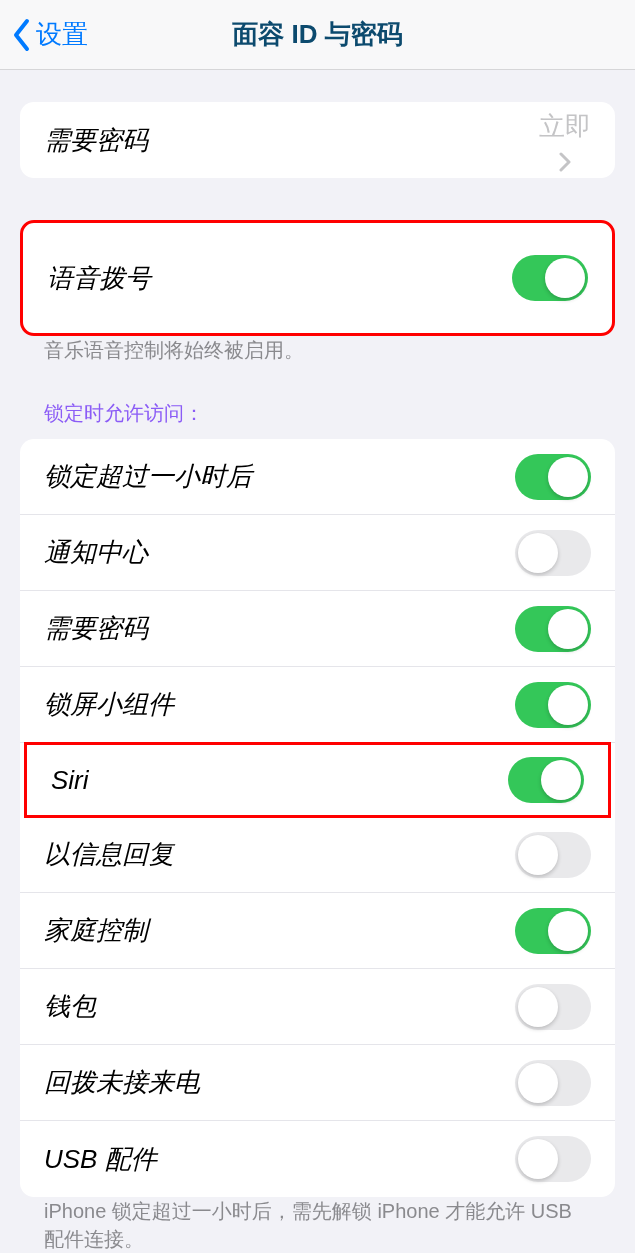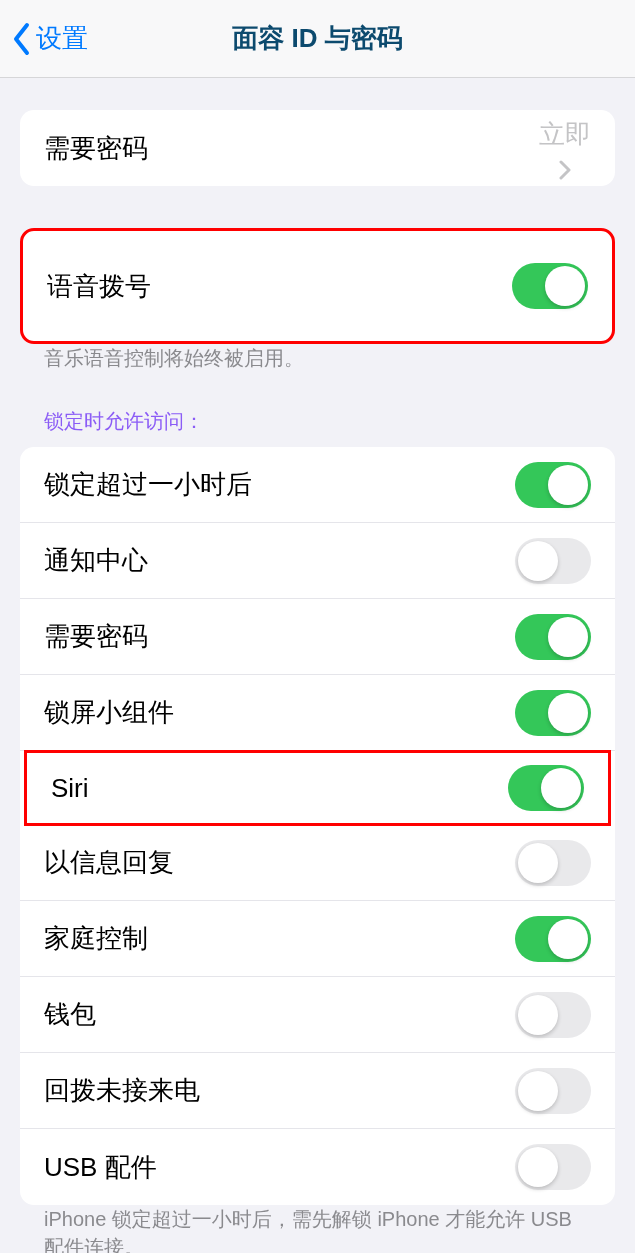--- a/index.html
+++ b/index.html
@@ -8,21 +8,21 @@
       box-sizing: border-box;
       font-family: -apple-system, BlinkMacSystemFont, "Segoe UI", Helvetica, Arial, sans-serif;
     }
     body {
       width: 635px;
       height: 1253px;
       background: #f2f2f7;
       overflow: hidden;
     }
     .nav-bar {
-      height: 78px;
+      height: 70px;
       background: #f8f8f9;
       display: flex;
       align-items: center;
       position: relative;
       border-bottom: 1px solid #d6d6d8;
     }
     .back-button {
       display: flex;
       align-items: center;
       color: #007aff;
@@ -63,20 +63,21 @@
       padding: 0 24px;
       height: 76px;
       border-bottom: 1px solid #e5e5ea;
     }
     .cell:last-child {
       border-bottom: none;
     }
     .cell-label {
       font-size: 26px;
       color: #000;
+      font-style: italic;
     }
     .cell-value-wrap {
       display: flex;
       align-items: center;
       gap: 8px;
       flex-direction: column;
     }
     .cell-value {
       font-size: 26px;
       color: #c4c4c6;

